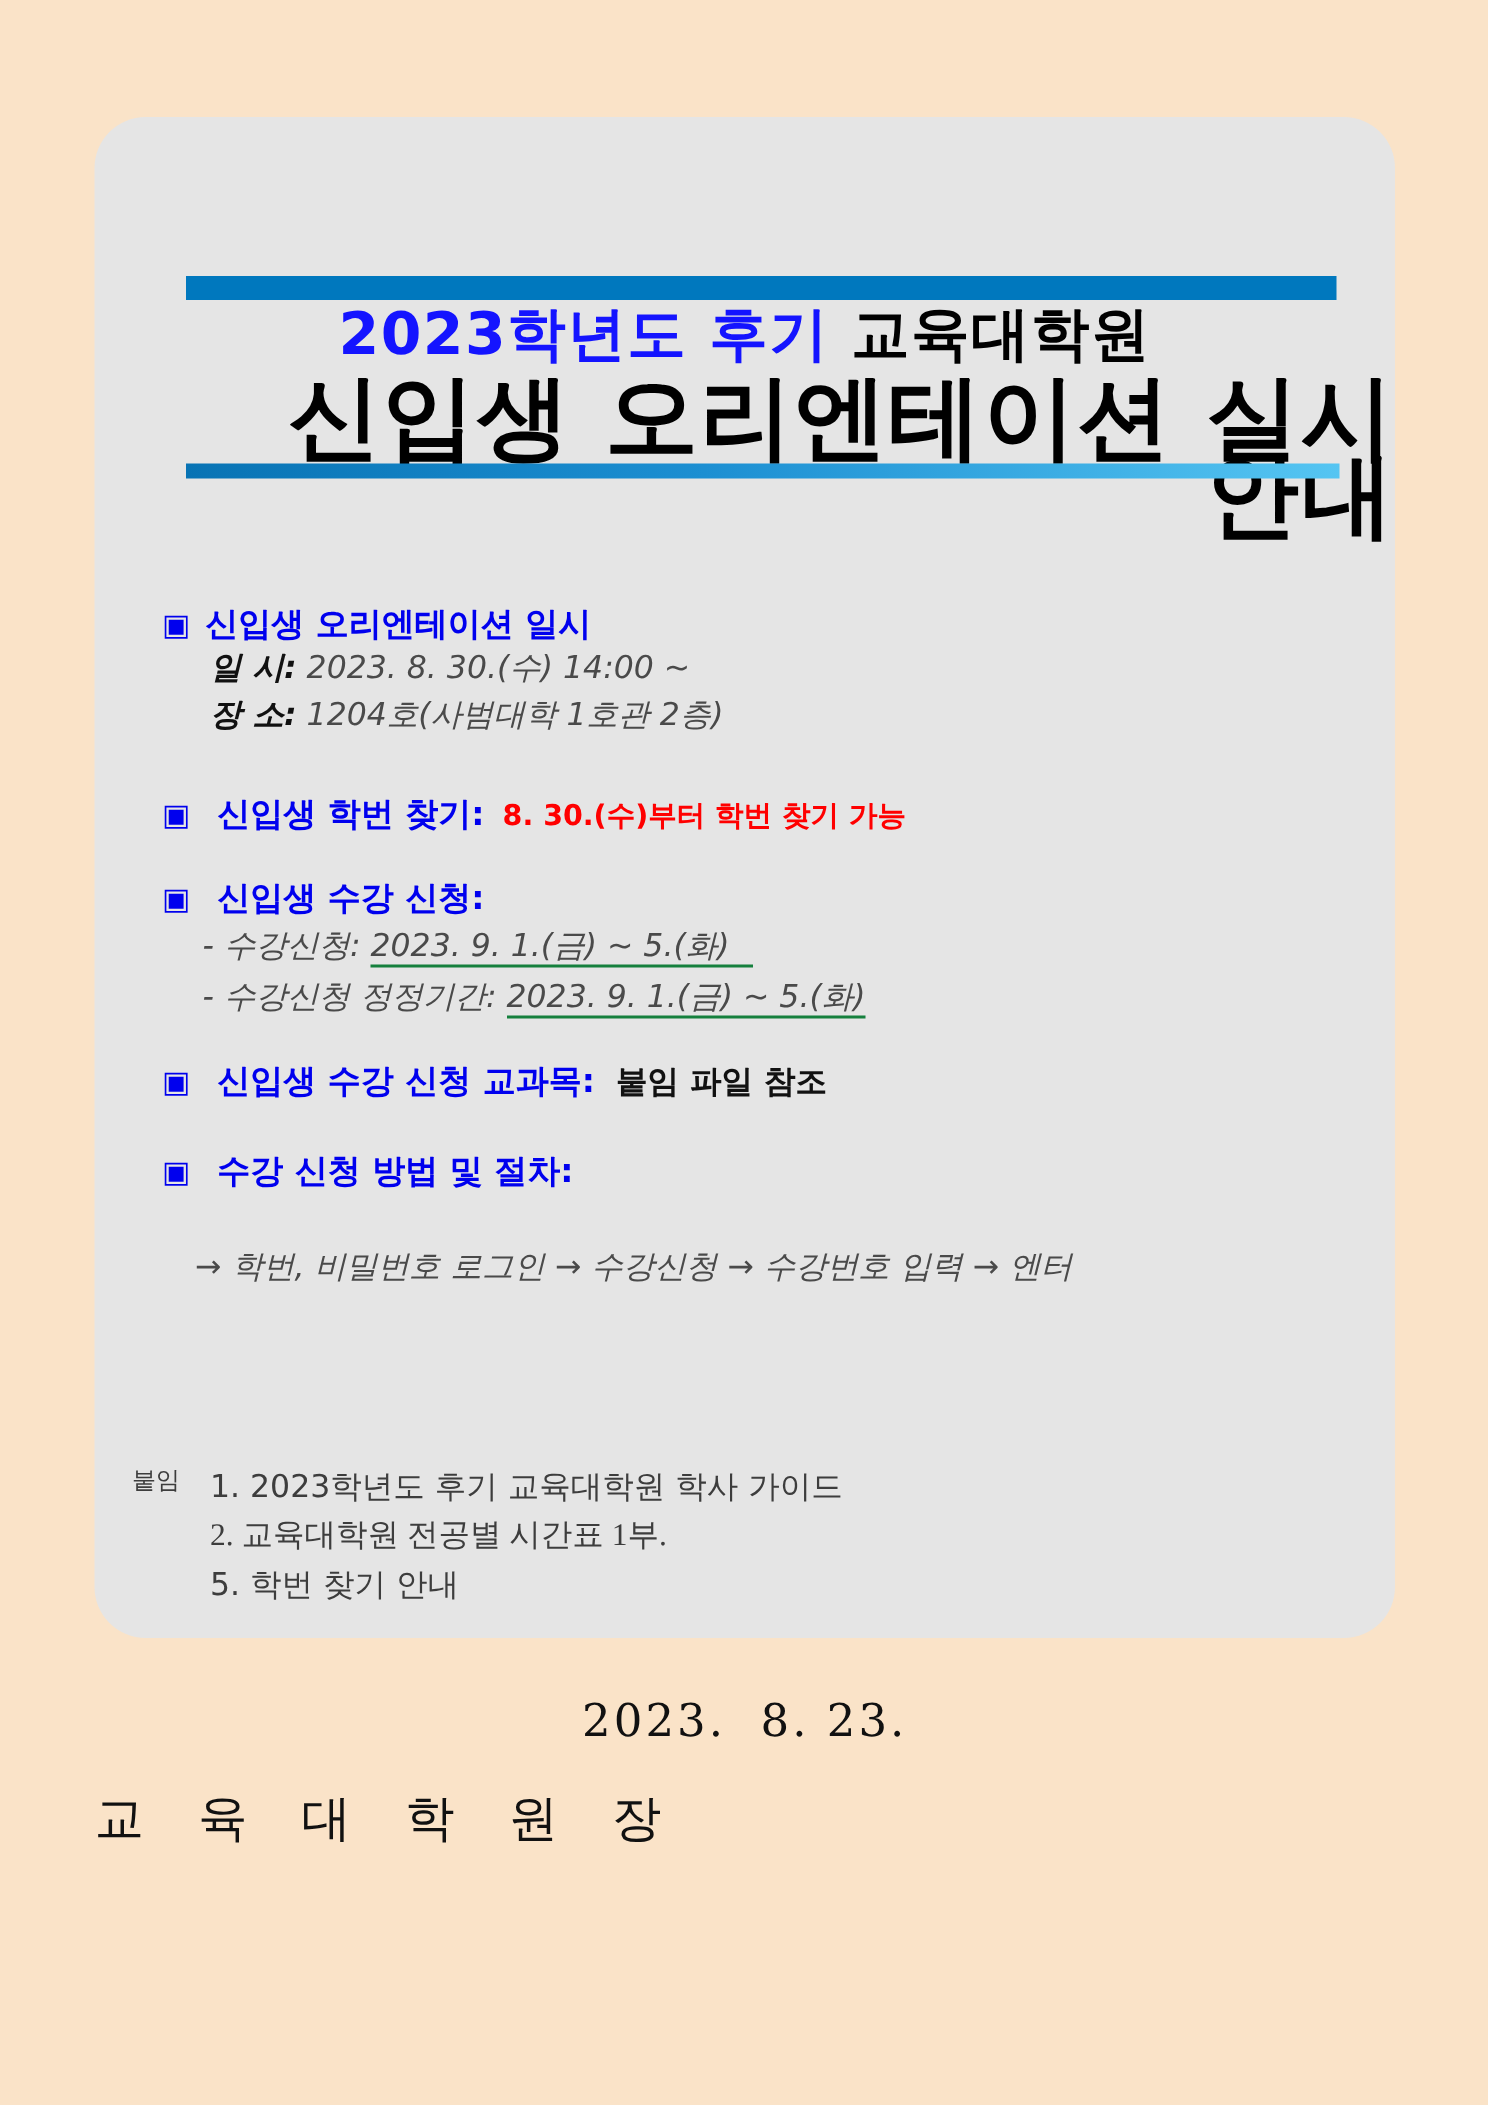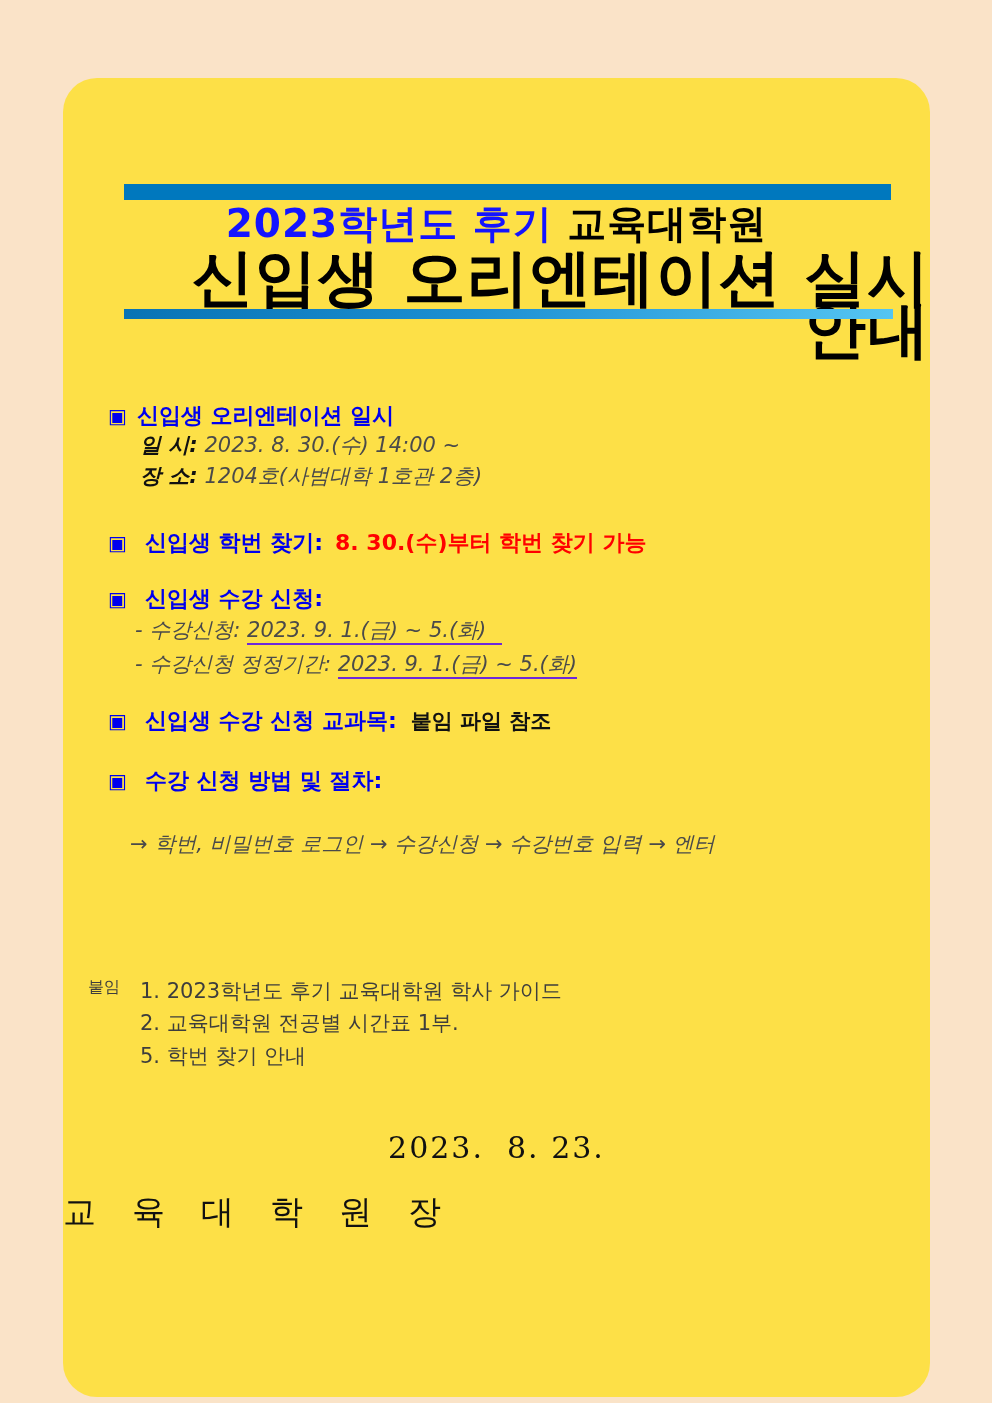--- a/index.html
+++ b/index.html
@@ -6,22 +6,22 @@
   html, body {
     width: 992px; height: 1403px;
     background: #FAE3C8;
     font-family: "DejaVu Sans", sans-serif;
     position: relative;
     overflow: hidden;
   }
   .card {
     position: absolute;
     left: 63px; top: 78px;
-    width: 867px; height: 1319px;
-    background: #fde047;
+    width: 867px; height: 1014px;
+    background: #e5e5e5;
     border-radius: 34px;
   }
   .abs { position: absolute; white-space: pre-wrap; }
 
   
   .top-bar {
     position: absolute; left: 61px; top: 106px;
     width: 767px; height: 16px;
     background: #0078BE;
   }
@@ -41,21 +41,21 @@
     width: 769px; height: 10px;
     background: linear-gradient(90deg, #0873B4 0%, #1C8FD2 45%, #55C5F2 100%);
   }
   .bullet { color: #0000EE; font-size: 20px; margin-right: 10px; }
   .bullet.wide { margin-right: 18px; }
   .sec-heading { font-weight: 700; font-size: 22px; color: #0000EE; }
   .body-line { font-size: 21px; color: #4a4a4a; line-height: 26px; font-style: italic; }
   .lbl { font-weight: 700; color: #111111; }
   .red { color: #FF0000; font-weight: 700; margin-left: 12px; }
   .ul {
-    border-bottom: 2px solid #6d28d9;
+    border-bottom: 2px solid #15803d;
     padding-bottom: 1px;
   }
   .ul.ext { padding-right: 16px; }
   .link {
     color: #800080;
     text-decoration: underline;
     cursor: pointer;
   }
   .strong-val { font-weight: 700; color: #111111; margin-left: 14px; }
 
@@ -86,32 +86,32 @@
 
   <div class="top-bar"></div>
   <div class="title-line1"><span class="hl">2023학년도 후기</span><span> 교육대학원</span></div>
   <div class="title-line2">신입생 오리엔테이션 실시  안내</div>
   <div class="bottom-bar"></div>
 
   <div class="abs" style="left:45px; top:323px;"><span class="bullet">▣</span><span class="sec-heading">신입생 오리엔테이션 일시</span></div>
   <div class="abs body-line" style="left:77px; top:354px;"><span class="lbl">일 시:</span> <span>2023. 8. 30.(수) 14:00 ~</span></div>
   <div class="abs body-line" style="left:77px; top:385px;"><span class="lbl">장 소:</span> <span>1204호(사범대학 1호관 2층)</span></div>
 
-  <div class="abs" style="left:45px; top:450px;"><span class="bullet wide">▣</span><span class="sec-heading">신입생 학번 찾기:</span><span class="red" style="font-size:22px;">8. 30.(수)부터 학번 찾기 가능</span></div>
+  <div class="abs" style="left:45px; top:450px;"><span class="bullet wide">▣</span><span class="sec-heading">신입생 학번 찾기:</span><span class="red" style="font-size:19px;">8. 30.(수)부터 학번 찾기 가능</span></div>
 
   <div class="abs" style="left:45px; top:506px;"><span class="bullet wide">▣</span><span class="sec-heading">신입생 수강 신청:</span></div>
   <div class="abs body-line" style="left:72px; top:539px;"><span>- 수강신청: </span><span class="ul ext">2023. 9. 1.(금) ~ 5.(화)</span></div>
   <div class="abs body-line" style="left:72px; top:573px;"><span>- 수강신청 정정기간: </span><span class="ul">2023. 9. 1.(금) ~ 5.(화)</span></div>
 
   <div class="abs" style="left:45px; top:628px;"><span class="bullet wide">▣</span><span class="sec-heading">신입생 수강 신청 교과목:</span><span class="strong-val" style="font-size:21px;">붙임 파일 참조</span></div>
 
   <div class="abs" style="left:45px; top:688px;"><span class="bullet wide">▣</span><span class="sec-heading">수강 신청 방법 및 절차:</span></div>
   <div class="abs body-line" style="left:67px; top:753px;">→ 학번, 비밀번호 로그인 → 수강신청 → 수강번호 입력 → 엔터</div>
 
   <div class="abs attach-prefix" style="left:25px; top:899px;">붙임</div>
   <div class="abs attach-item" style="left:77px; top:899px;">1. 2023학년도 후기 교육대학원 학사 가이드</div>
-  <div class="abs attach-item" style="left:77px; top:931px;">2. 교육대학원 전공별 시간표 1부.</div>
+  <div class="abs attach-item" style="left:77px; top:931px;font-family:Liberation Serif, serif;">2. 교육대학원 전공별 시간표 1부.</div>
   <div class="abs attach-item" style="left:77px; top:964px;">5. 학번 찾기 안내</div>
 
   <div class="footer-date">2023.  8. 23.</div>
   <div class="footer-signer">교  육  대  학  원  장</div>
 
 </div>
 
 </body></html>

